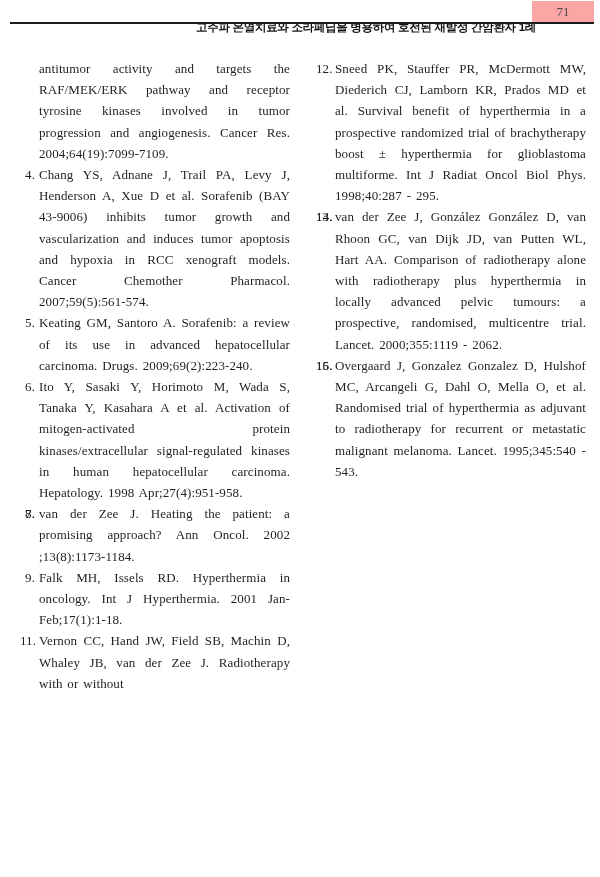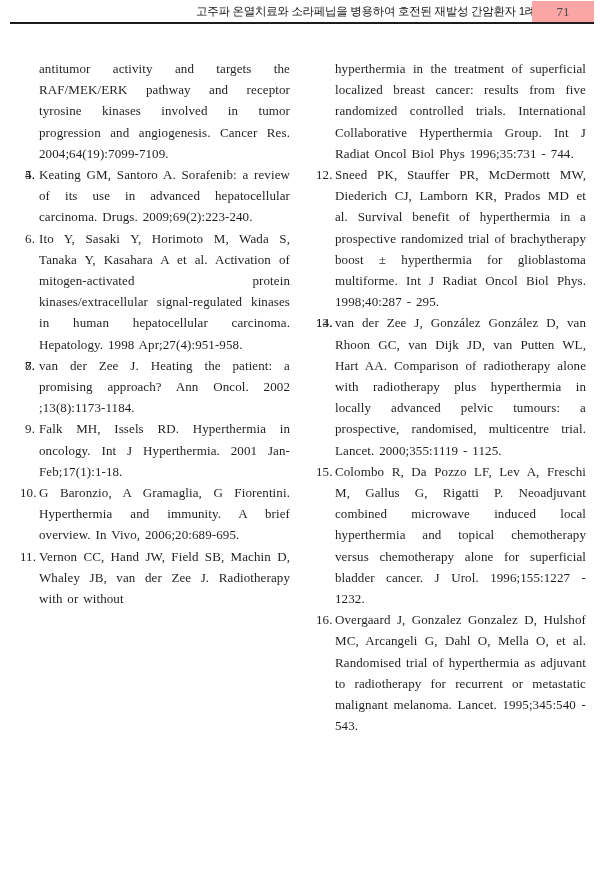--- a/index.html
+++ b/index.html
@@ -13,24 +13,24 @@
   }
 
   
   .page-header {
     position: absolute;
     top: 0; left: 0; right: 0;
     height: 24px;
   }
   .running-title {
     position: absolute;
-    top: 4px;
+    top: 20px;
     right: 64px;
     font-family: "Liberation Sans", "DejaVu Sans", sans-serif;
-    font-weight: normal;
+    font-weight: bold;
     font-size: 11.5px;
     letter-spacing: -0.3px;
     color: #111;
     white-space: nowrap;
     text-align: center;
   }
   .page-number-box {
     position: absolute;
     top: 1px;
     right: 6px;
@@ -102,20 +102,21 @@
 </header>
 
 <main class="columns">
   <section class="col">
     <div class="ref">
       <span class="ref-num"></span>
       <span class="ref-text">antitumor activity and targets the RAF/MEK/ERK pathway and receptor tyrosine kinases involved in tumor progression and angiogenesis. Cancer Res. 2004;64(19):7099-7109.</span>
     </div>
     <div class="ref">
       <span class="ref-num">4.</span>
+      <span class="ref-text">Chang YS, Adnane J, Trail PA, Levy J, Henderson A, Xue D et al. Sorafenib (BAY 43-9006) inhibits tumor growth and vascularization and induces tumor apoptosis and hypoxia in RCC xenograft models. Cancer Chemother Pharmacol. 2007;59(5):561-574.</span>
     </div>
     <div class="ref">
       <span class="ref-num">5.</span>
       <span class="ref-text">Keating GM, Santoro A. Sorafenib: a review of its use in advanced hepatocellular carcinoma. Drugs. 2009;69(2):223-240.</span>
     </div>
     <div class="ref">
       <span class="ref-num">6.</span>
       <span class="ref-text">Ito Y, Sasaki Y, Horimoto M, Wada S, Tanaka Y, Kasahara A et al. Activation of mitogen-activated protein kinases/extracellular signal-regulated kinases in human hepatocellular carcinoma. Hepatology. 1998 Apr;27(4):951-958.</span>
     </div>
     <div class="ref">
@@ -123,47 +124,38 @@
     </div>
     <div class="ref">
       <span class="ref-num">8.</span>
       <span class="ref-text">van der Zee J. Heating the patient: a promising approach? Ann Oncol. 2002 ;13(8):1173-1184.</span>
     </div>
     <div class="ref">
       <span class="ref-num">9.</span>
       <span class="ref-text">Falk MH, Issels RD. Hyperthermia in oncology. Int J Hyperthermia. 2001 Jan-Feb;17(1):1-18.</span>
     </div>
     <div class="ref">
-      <span class="ref-num">10.</span>
-      <span class="ref-text">G Baronzio, A Gramaglia, G Fiorentini. Hyperthermia and immunity. A brief overview. In Vivo, 2006;20:689-695.</span>
-    </div>
-    <div class="ref">
       <span class="ref-num">11.</span>
       <span class="ref-text">Vernon CC, Hand JW, Field SB, Machin D, Whaley JB, van der Zee J. Radiotherapy with or without</span>
     </div>
   </section>
 
   <section class="col">
-    <div class="ref">
-      <span class="ref-num"></span>
-      <span class="ref-text">hyperthermia in the treatment of superficial localized breast cancer: results from five randomized controlled trials. International Collaborative Hyperthermia Group. Int J Radiat Oncol Biol Phys 1996;35:731 - 744.</span>
-    </div>
     <div class="ref">
       <span class="ref-num">12.</span>
       <span class="ref-text">Sneed PK, Stauffer PR, McDermott MW, Diederich CJ, Lamborn KR, Prados MD et al. Survival benefit of hyperthermia in a prospective randomized trial of brachytherapy boost ± hyperthermia for glioblastoma multiforme. Int J Radiat Oncol Biol Phys. 1998;40:287 - 295.</span>
     </div>
     <div class="ref">
       <span class="ref-num">13.</span>
     </div>
     <div class="ref">
       <span class="ref-num">14.</span>
-      <span class="ref-text">van der Zee J, González González D, van Rhoon GC, van Dijk JD, van Putten WL, Hart AA. Comparison of radiotherapy alone with radiotherapy plus hyperthermia in locally advanced pelvic tumours: a prospective, randomised, multicentre trial. Lancet. 2000;355:1119 - 1125.</span>
+      <span class="ref-text">van der Zee J, González González D, van Rhoon GC, van Dijk JD, van Putten WL, Hart AA. Comparison of radiotherapy alone with radiotherapy plus hyperthermia in locally advanced pelvic tumours: a prospective, randomised, multicentre trial. Lancet. 2000;355:1119 - 2062.</span>
     </div>
     <div class="ref">
       <span class="ref-num">15.</span>
-      <span class="ref-text">Colombo R, Da Pozzo LF, Lev A, Freschi M, Gallus G, Rigatti P. Neoadjuvant combined microwave induced local hyperthermia and topical chemotherapy versus chemotherapy alone for superficial bladder cancer. J Urol. 1996;155:1227 - 1232.</span>
     </div>
     <div class="ref">
       <span class="ref-num">16.</span>
       <span class="ref-text">Overgaard J, Gonzalez Gonzalez D, Hulshof MC, Arcangeli G, Dahl O, Mella O, et al. Randomised trial of hyperthermia as adjuvant to radiotherapy for recurrent or metastatic malignant melanoma. Lancet. 1995;345:540 - 543.</span>
     </div>
   </section>
 </main>
 
 </body></html>

